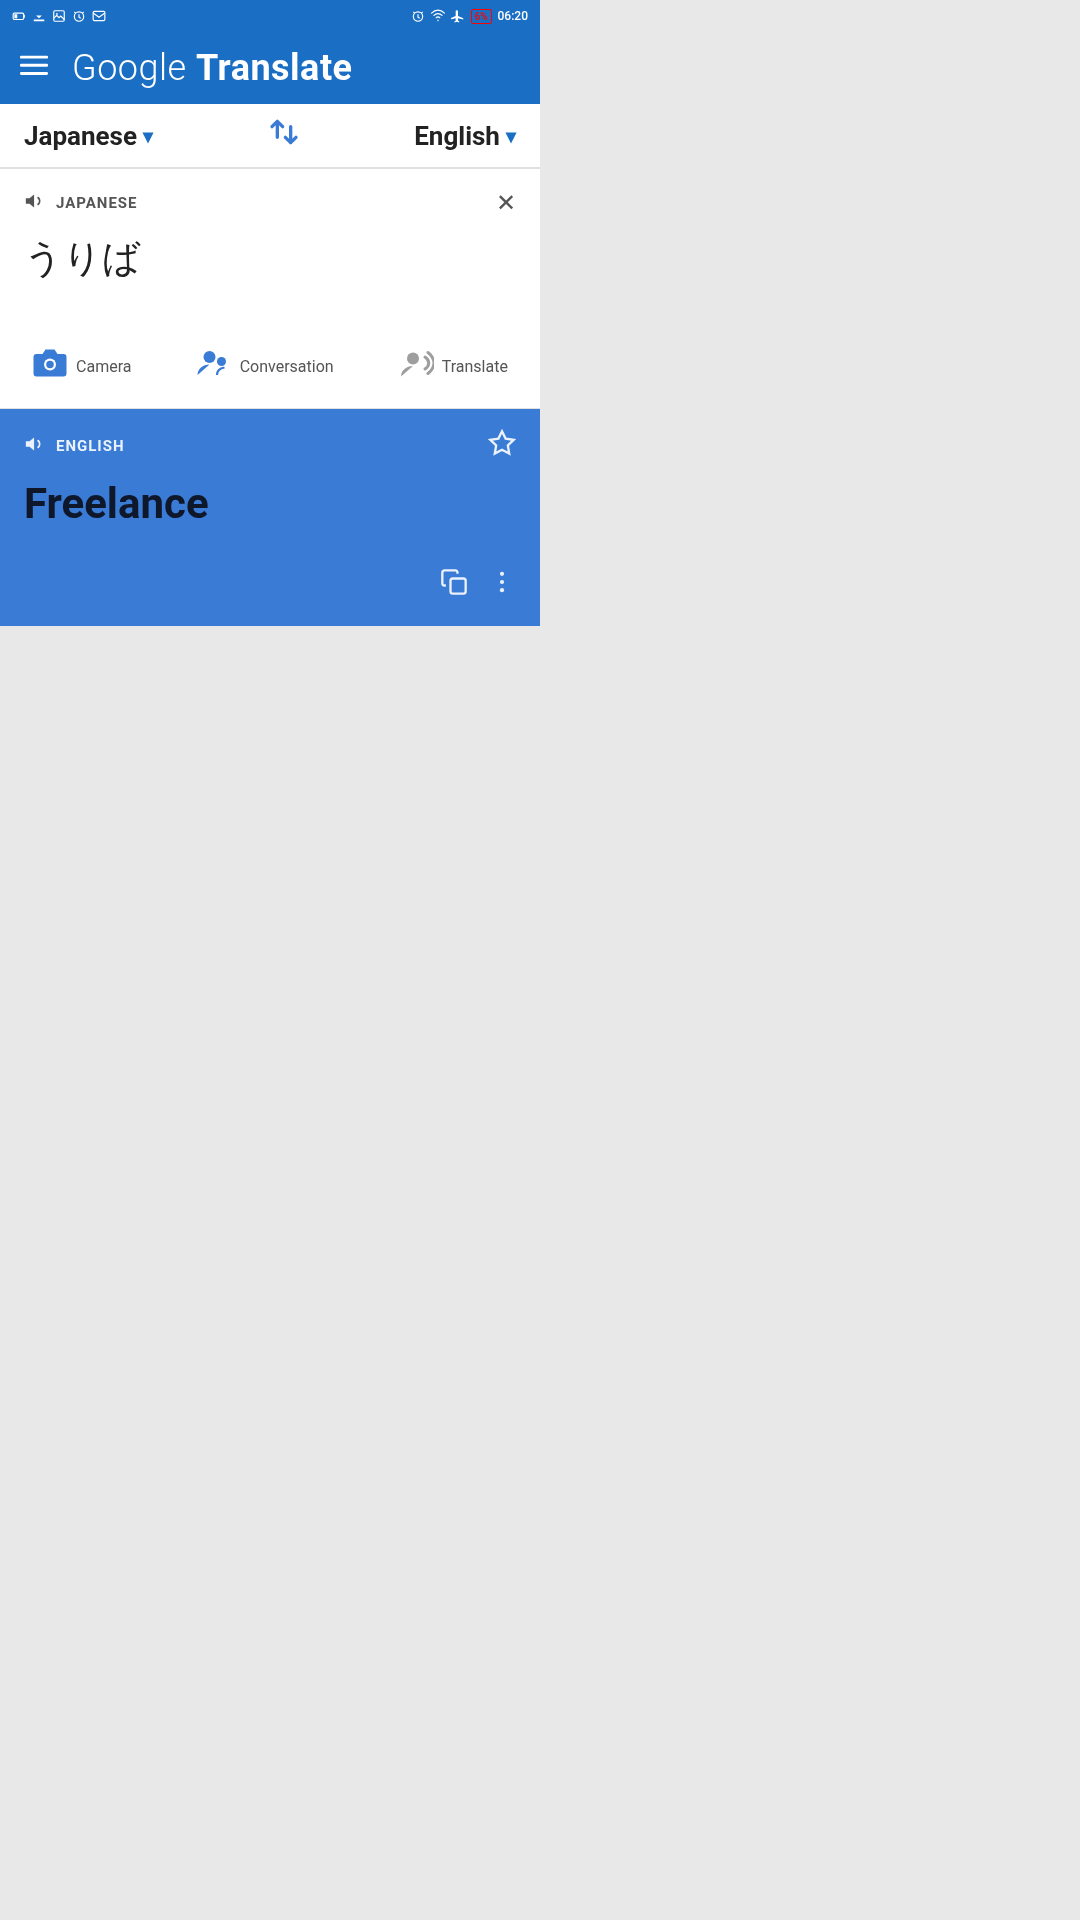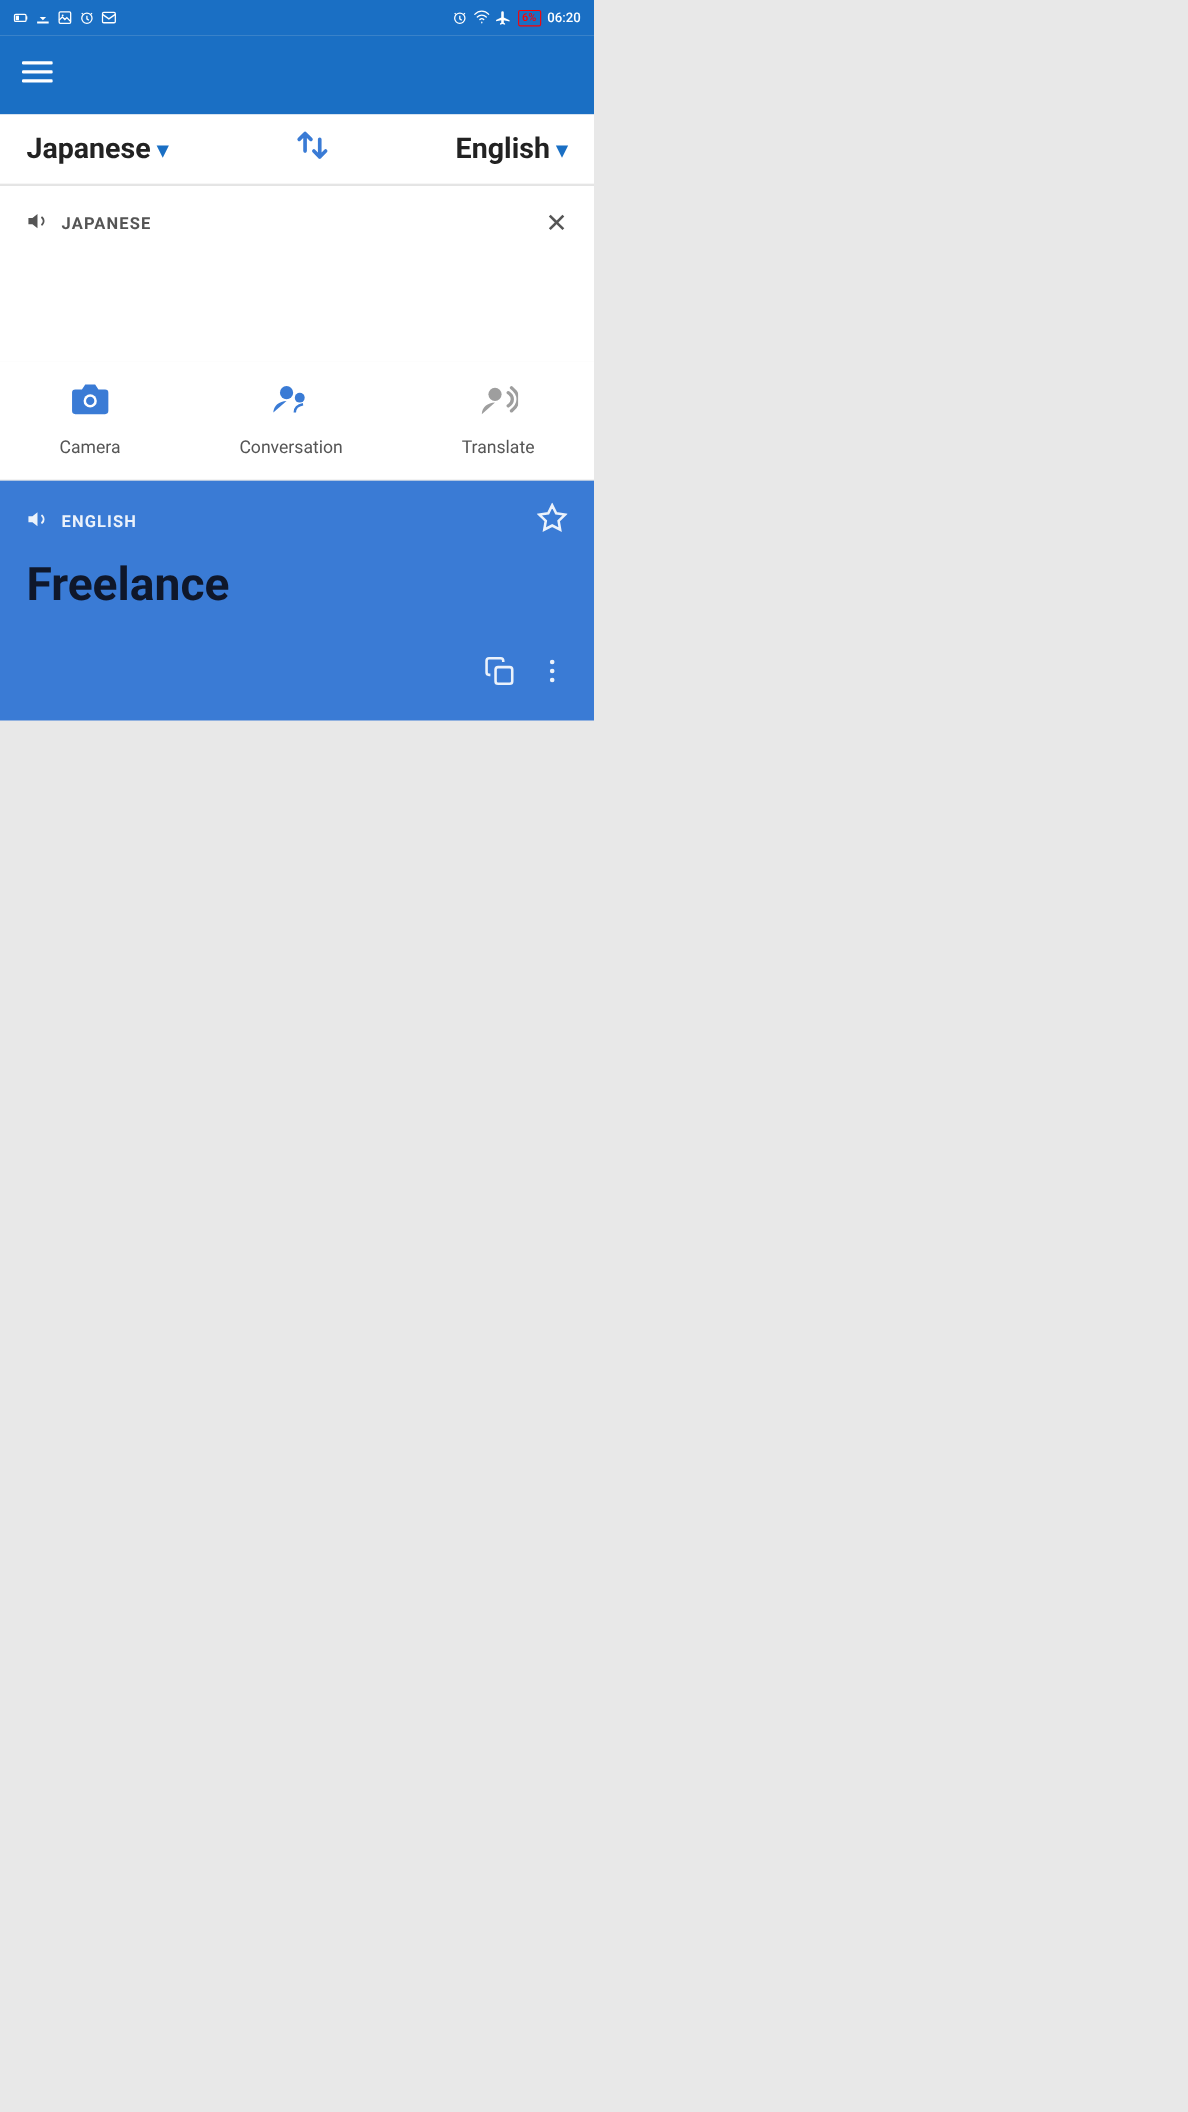--- a/index.html
+++ b/index.html
@@ -128,21 +128,21 @@
     
     .action-buttons {
       background: white;
       display: flex;
       justify-content: space-around;
       padding: 16px 0 20px 0;
       border-bottom: 1px solid #e0e0e0;
     }
     .action-btn {
       display: flex;
-      flex-direction: column;
+      flex-direction: row;
       align-items: center;
       gap: 8px;
       cursor: pointer;
       color: #555;
     }
     .action-btn .icon-wrap {
       font-size: 30px;
       color: #3a7bd5;
     }
     .action-btn .icon-wrap.grey { color: #9e9e9e; }
@@ -248,20 +248,23 @@
   </div>
 </div>
 
 <div class="app-bar">
   <div class="menu-icon">
     <svg width="28" height="28" viewBox="0 0 24 24" fill="white">
         <rect y="4" width="24" height="2.5" rx="1"></rect>
         <rect y="11" width="24" height="2.5" rx="1"></rect>
         <rect y="18" width="24" height="2.5" rx="1"></rect>
       </svg>
+  </div>
+  <div class="app-title">
+    <span class="google">Google </span><span class="translate">Translate</span>
   </div>
 </div>
 
 <div class="lang-selector">
   <div class="lang-btn">
     <span>Japanese</span>
     <span class="arrow-down">▾</span>
   </div>
   <div class="swap-btn">
     <svg width="32" height="32" viewBox="0 0 24 24" fill="none" stroke="#3a7bd5" stroke-width="2.5" stroke-linecap="round">
@@ -283,20 +286,21 @@
       <span class="speaker-icon">
         <svg width="22" height="22" viewBox="0 0 24 24" fill="none" stroke="#555" stroke-width="2">
           <polygon points="11,5 6,9 2,9 2,15 6,15 11,19" fill="#555" stroke="none"></polygon>
           <path d="M15.54 8.46a5 5 0 010 7.07" stroke="#555" stroke-linecap="round"></path>
         </svg>
       </span>
       <span>JAPANESE</span>
     </div>
     <span class="close-icon">✕</span>
   </div>
+  <div class="japanese-text">うりば</div>
 </div>
 
 <div class="action-buttons">
   <div class="action-btn">
     <div class="icon-wrap">
       <svg width="36" height="36" viewBox="0 0 24 24" fill="#3a7bd5">
         <path d="M23 19a2 2 0 01-2 2H3a2 2 0 01-2-2V8a2 2 0 012-2h4l2-3h6l2 3h4a2 2 0 012 2z"></path>
         <circle cx="12" cy="13" r="4" fill="white"></circle>
         <circle cx="12" cy="13" r="2.5" fill="#3a7bd5"></circle>
       </svg>

